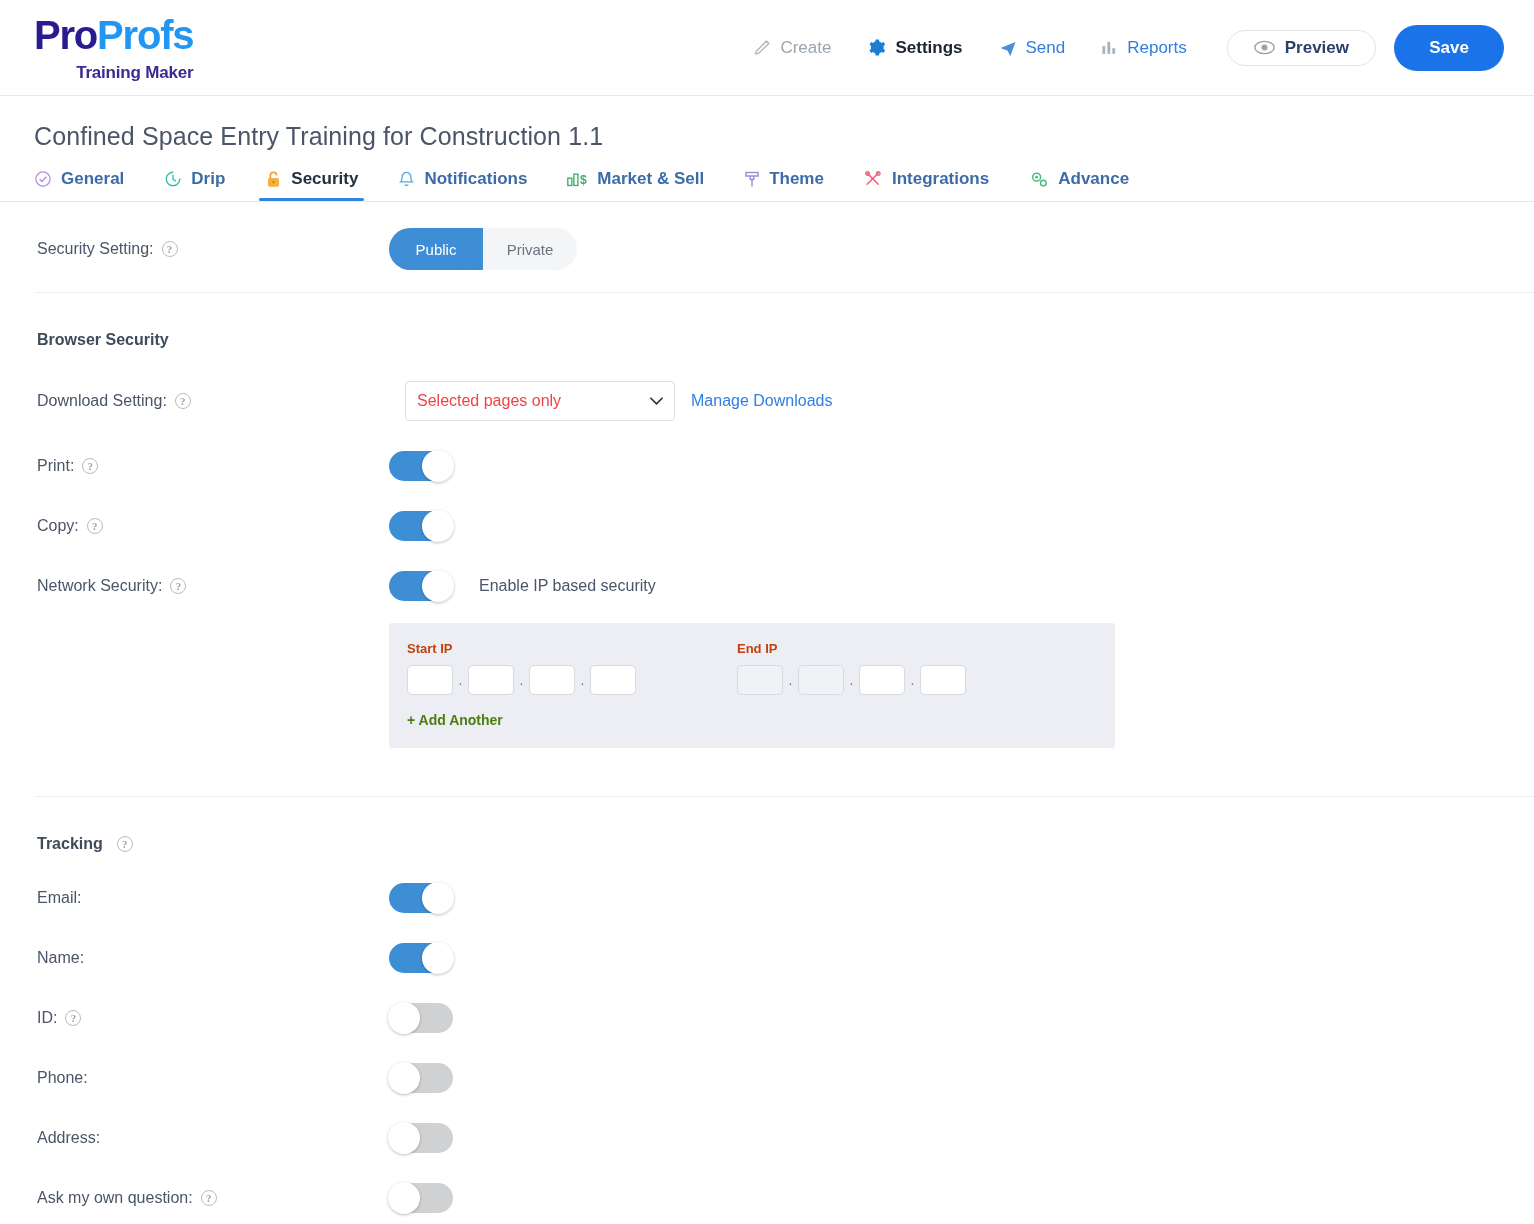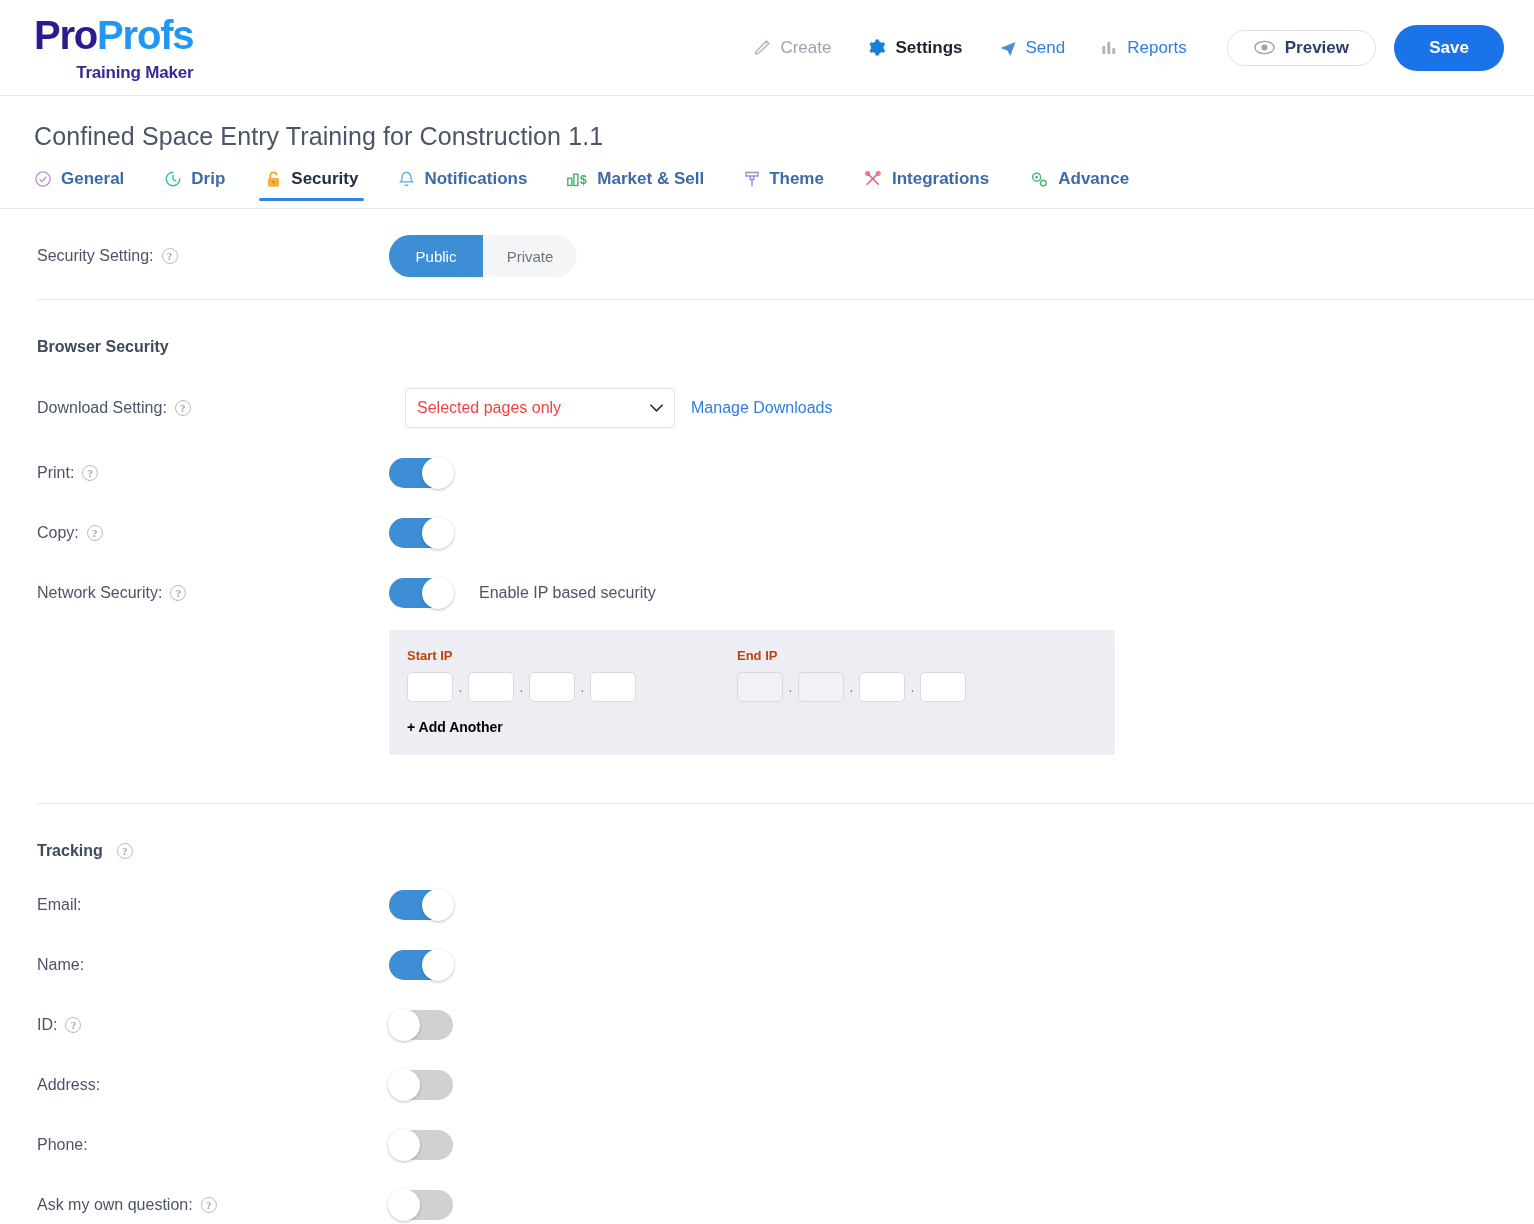--- a/index.html
+++ b/index.html
@@ -57,21 +57,21 @@
     font-size:17px; font-weight:bold; cursor:pointer;
   }
 
   
   .page-title {
     font-size:25px; color:#4a5568; font-weight:normal;
     padding:26px 0 0 34px; letter-spacing:0.1px;
   }
   .tabs {
     display:flex; align-items:flex-end;
-    padding:18px 0 8px 34px;
+    padding:18px 0 1px 34px;
     border-bottom:1px solid #e6e8ec;
     gap:0;
   }
   .tab {
     display:flex; align-items:center; gap:9px;
     font-size:17px; color:#3d6ba8; font-weight:bold;
     padding:0 20px 11px 20px; cursor:pointer;
     position:relative; white-space:nowrap;
   }
   .tab:first-child { padding-left:0; }
@@ -168,21 +168,21 @@
   .ip-title { font-size:13px; font-weight:bold; color:#c2410c; margin-bottom:9px; }
   .ip-inputs { display:flex; align-items:center; }
   .ip-octet {
     width:46px; height:30px; border:1px solid #d7dae0; border-radius:5px;
     background:#fff; outline:none; font-size:14px; text-align:center;
     font-family:"Liberation Sans", sans-serif;
   }
   .ip-octet.shaded { background:#f1f2f5; }
   .dot { width:15px; text-align:center; color:#6b7280; font-size:14px; }
   .add-another {
-    margin-top:17px; font-size:14px; font-weight:bold; color:#000000; cursor:pointer;
+    margin-top:17px; font-size:14px; font-weight:bold; color:#4d7c0f; cursor:pointer;
   }
 </style>
 </head>
 <body>
 
 <div class="topbar">
 
   <div class="logo">
     <div class="logo-main">
       <span class="logo-pro">Pro</span><span class="logo-profs">Profs</span>
@@ -473,39 +473,39 @@
       <span>ID:</span>
       <span class="help">?</span>
     </div>
     <div class="switch off">
         <span class="knob"></span>
       </div>
   </div>
 
   <div class="row" style="padding-top:30px;">
     <div class="lbl">
+      <span>Phone:</span>
+    </div>
+    <div class="switch off">
+        <span class="knob"></span>
+      </div>
+  </div>
+
+  <div class="row" style="padding-top:30px;">
+    <div class="lbl">
       <span>Address:</span>
     </div>
     <div class="switch off">
         <span class="knob"></span>
       </div>
   </div>
 
   <div class="row" style="padding-top:30px;">
     <div class="lbl">
-      <span>Phone:</span>
+      <span>Ask my own question:</span>
+      <span class="help">?</span>
     </div>
     <div class="switch off">
         <span class="knob"></span>
       </div>
   </div>
 
-  <div class="row" style="padding-top:30px;">
-    <div class="lbl">
-      <span>Ask my own question:</span>
-      <span class="help">?</span>
-    </div>
-    <div class="switch off">
-        <span class="knob"></span>
-      </div>
-  </div>
-
 </div>
 
 </body></html>

